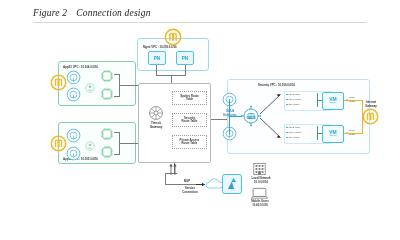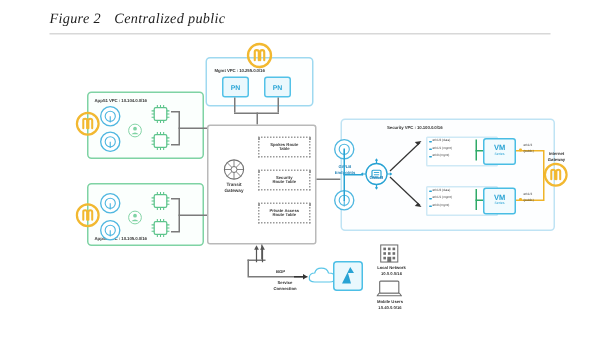--- a/index.html
+++ b/index.html
@@ -51,21 +51,21 @@
 
   
   .subgrp{border:1px solid #cfe9f6;background:#ffffff;border-radius:1px;}
 </style>
 </head>
 <body>
 
 <div id="root">
 
   <div class="abs caption">
-    <span class="cap-num">Figure 2</span><span class="cap-txt">Centralized public</span>
+    <span class="cap-num">Figure 2</span><span class="cap-txt">Connection design</span>
   </div>
   <div class="abs caption-rule"></div>
 
   <div class="abs vpcbox mgmt" style="left:137px;top:38px;width:72px;height:33px;">
   </div>
   <div class="abs boxlabel" style="left:143px;top:45px;">Mgmt VPC : 10.255.0.0/16</div>
 
   <div class="abs" style="left:164px;top:28px;width:18px;height:18px;">
     <svg viewBox="0 0 40 40" width="18" height="18">
       <circle cx="20" cy="20" r="17" fill="none" stroke="#f2b830" stroke-width="3.5"></circle>

